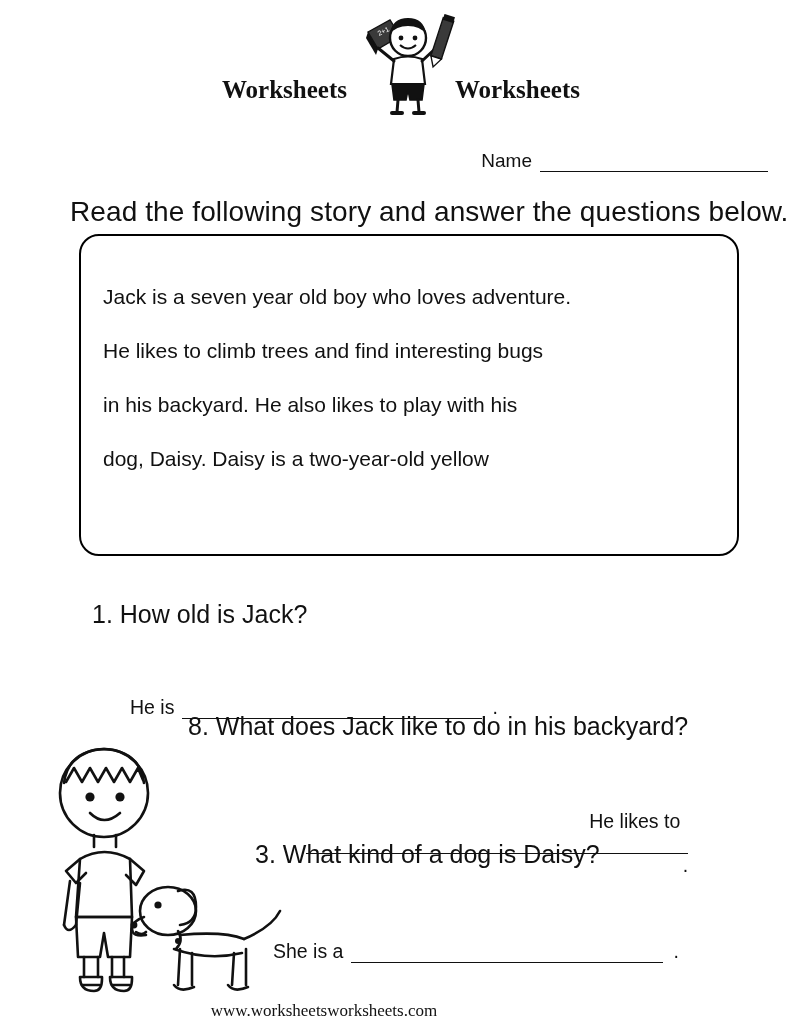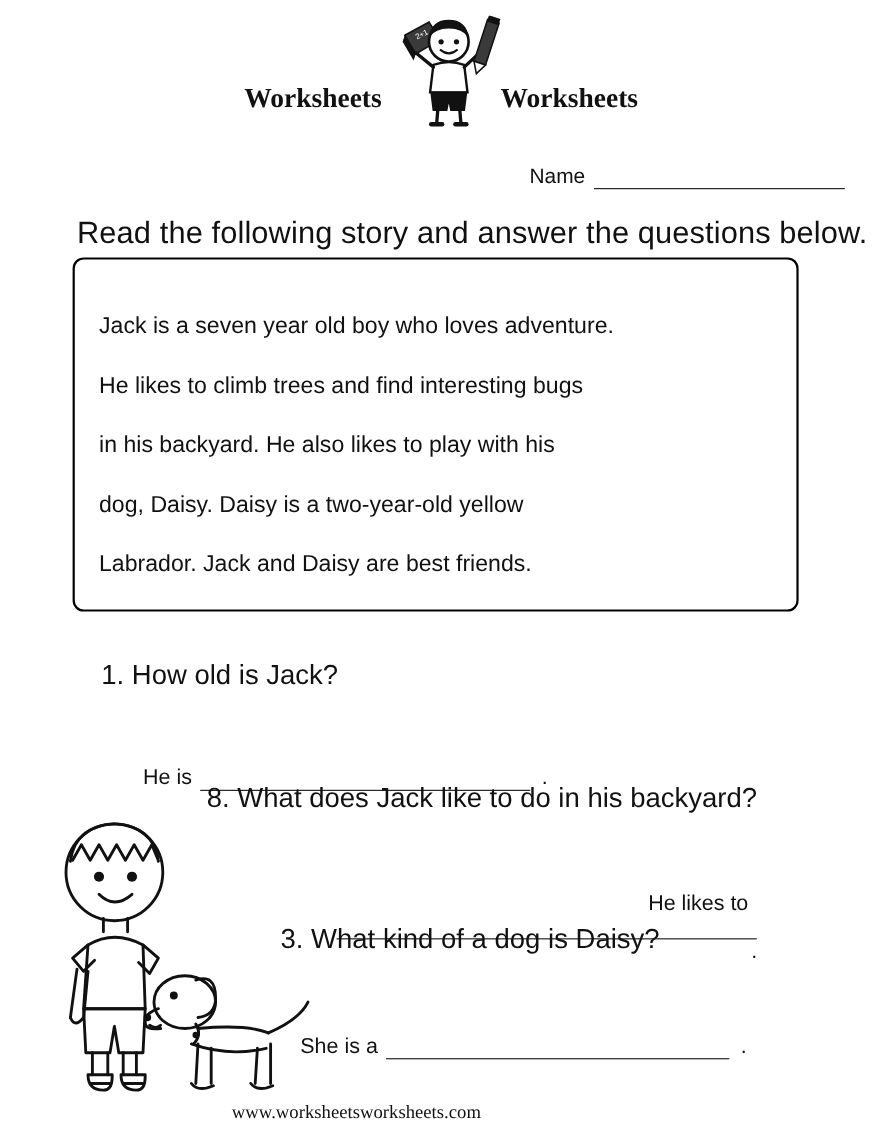--- a/index.html
+++ b/index.html
@@ -85,25 +85,25 @@
     left: 70px;
     font-size: 28px;
     color: #111;
     letter-spacing: 0.1px;
   }
 
   
   .story-box {
     position: absolute;
     top: 234px;
-    left: 66px;
+    left: 79px;
     width: 660px;
     height: 322px;
     border: 2.5px solid #000;
-    border-radius: 10px;
+    border-radius: 20px;
     box-sizing: border-box;
     padding: 34px 24px 0 22px;
   }
   .story-line {
     font-size: 21px;
     line-height: 54px;
     color: #111;
     white-space: nowrap;
   }
 
@@ -221,21 +221,20 @@
   <span class="name-blank"></span>
 </div>
 
 <div class="instruction">Read the following story and answer the questions below.</div>
 
 <div class="story-box">
   <div class="story-line">Jack is a seven year old boy who loves adventure.</div>
   <div class="story-line">He likes to climb trees and find interesting bugs</div>
   <div class="story-line">in his backyard.   He also likes to play with his</div>
   <div class="story-line">dog, Daisy.  Daisy is a two-year-old yellow</div>
-  <div class="story-line">Labrador.  Jack and Daisy are best friends.</div>
 </div>
 
 <div class="q-block" id="q1">
   <div class="q-text">1. How old is Jack?</div>
   <div class="answer-row">
     <span class="answer-prefix">He is</span>
     <span class="answer-blank"></span>
     <span class="answer-period">.</span>
   </div>
 </div>

